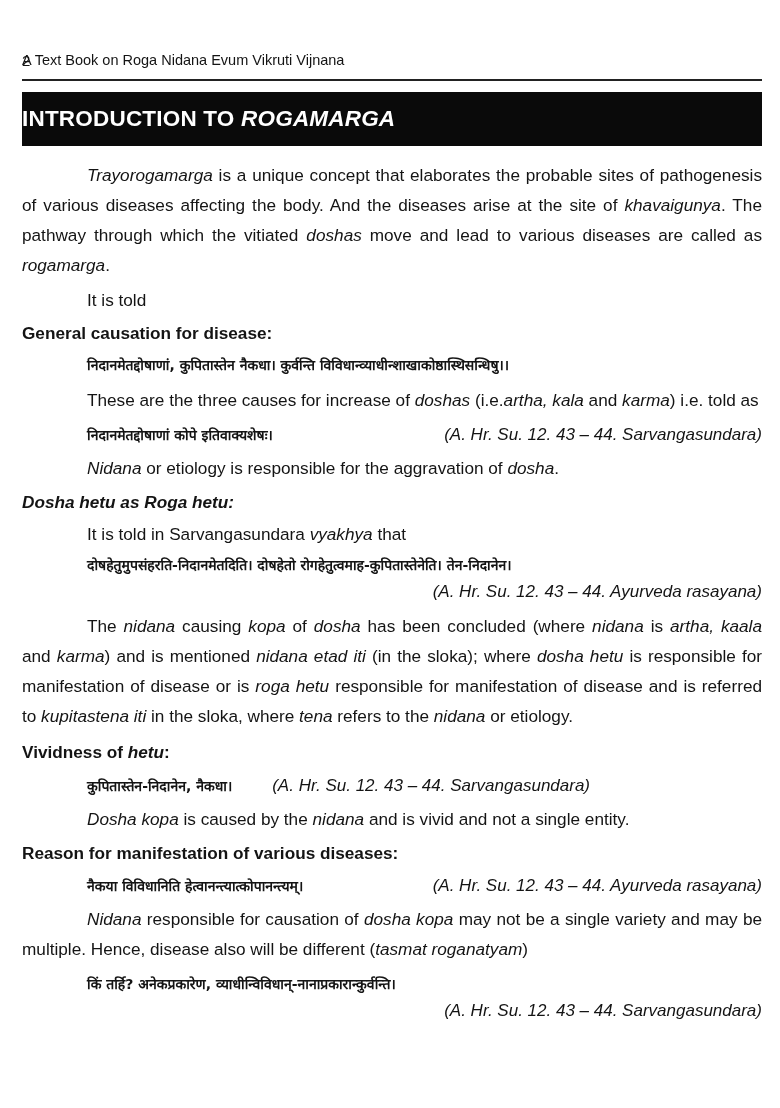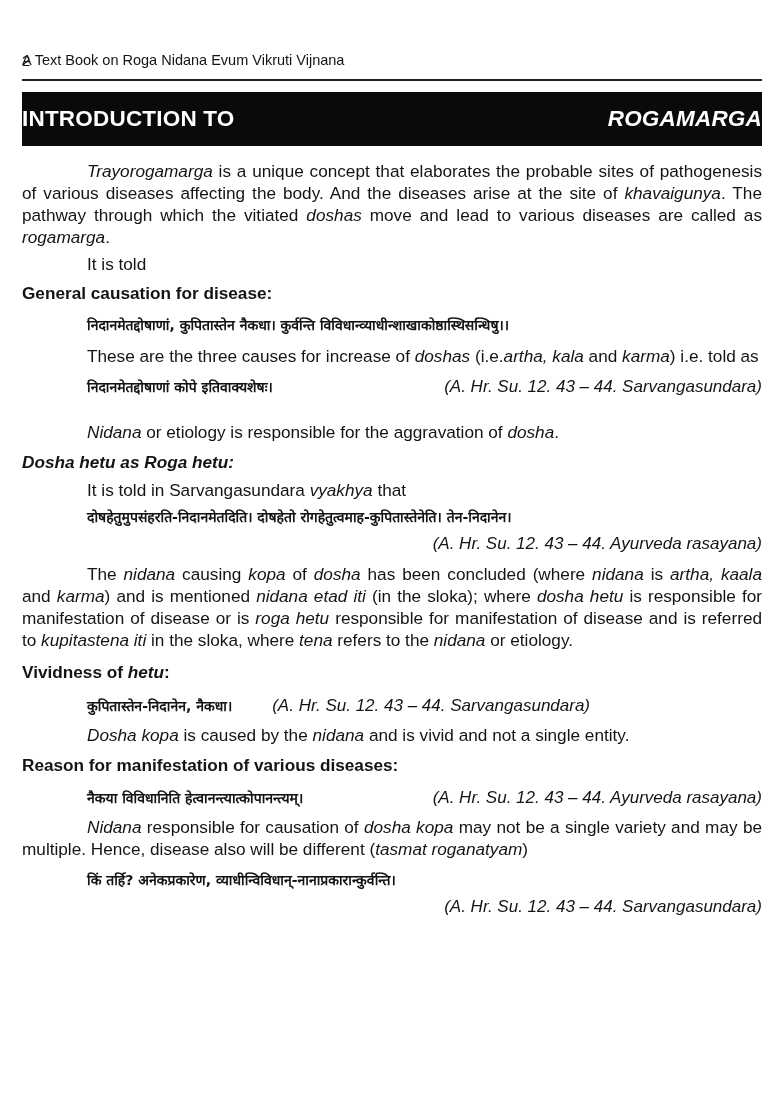--- a/index.html
+++ b/index.html
@@ -14,27 +14,27 @@
     font-size: 14.5px;
   }
   .page-num { position: absolute; left: 0; top: 2px; font-size: 15px; }
   .book-title { position: absolute; left: 0; right: 2px; text-align: left; top: 2px; }
   .header-rule {
     position: absolute; left: 22px; right: 18px; top: 79px; height: 2px; background: #222;
   }
   .banner {
     position: absolute; left: 22px; right: 18px; top: 92px; height: 54px;
     background: #0a0a0a; color: #ffffff;
-    display: flex; align-items: center; justify-content: space-between;
+    display: flex; align-items: center; justify-content: flex-start;
     font-size: 22.5px; font-weight: bold; letter-spacing: 0.2px;
   }
   .banner i { font-style: italic; }
   .content { position: absolute; left: 22px; right: 18px; top: 160px; }
   .p {
-    font-size: 17.2px; line-height: 22px; margin: 0; text-align: justify;
+    font-size: 17.2px; line-height: 30px; margin: 0; text-align: justify;
   }
   .indent { text-indent: 65px; }
   .block-indent { padding-left: 65px; }
   .heading {
     font-weight: bold; font-size: 17.2px; line-height: 26.5px; margin: 0;
   }
   .sanskrit {
     font-family: "DejaVu Sans", sans-serif; font-weight: bold; font-size: 14px;
     line-height: 28px;
   }
@@ -66,21 +66,21 @@
     <p class="p indent"><em>Trayorogamarga</em><span> is a unique concept that elaborates the probable sites of pathogenesis of various diseases affecting the body. And the diseases arise at the site of </span><em>khavaigunya</em><span>. The pathway through which the vitiated </span><em>doshas</em><span> move and lead to various diseases are called as </span><em>rogamarga</em><span>.</span></p>
     <p class="p block-indent" style="margin-top:5px">It is told</p>
 
     <p class="heading" style="margin-top:5px">General causation for disease:</p>
     <p class="p block-indent sanskrit" style="margin-top:4px">निदानमेतद्दोषाणां, कुपितास्तेन नैकधा। कुर्वन्ति विविधान्व्याधीन्शाखाकोष्ठास्थिसन्धिषु।।</p>
     <p class="p indent" style="margin-top:6px"><span>These are the three causes for increase of </span><em>doshas</em><span> (i.e.</span><em>artha, kala</em><span> and </span><em>karma</em><span>) i.e. told as</span></p>
     <div class="row block-indent" style="margin-top:6px">
       <span class="sanskrit">निदानमेतद्दोषाणां कोपे इतिवाक्यशेषः।</span>
       <span class="ref-inline">(A. Hr. Su. 12. 43 – 44. Sarvangasundara)</span>
     </div>
-    <p class="p block-indent" style="margin-top:20px"><em>Nidana</em><span> or etiology is responsible for the aggravation of </span><em>dosha</em><span>.</span></p>
+    <p class="p block-indent" style="margin-top:4px"><em>Nidana</em><span> or etiology is responsible for the aggravation of </span><em>dosha</em><span>.</span></p>
 
     <p class="heading" style="margin-top:6px;font-style:italic">Dosha hetu as Roga hetu:</p>
     <p class="p block-indent" style="margin-top:4px"><span>It is told in Sarvangasundara </span><em>vyakhya</em><span> that</span></p>
     <p class="p block-indent sanskrit" style="margin-top:2px">दोषहेतुमुपसंहरति-निदानमेतदिति। दोषहेतो रोगहेतुत्वमाह-कुपितास्तेनेति। तेन-निदानेन।</p>
     <p class="ref">(A. Hr. Su. 12. 43 – 44. Ayurveda rasayana)</p>
     <p class="p indent" style="margin-top:6px" id="sec2para"><span>The </span><em>nidana</em><span> causing </span><em>kopa</em><span> of </span><em>dosha</em><span> has been concluded (where </span><em>nidana</em><span> is </span><em>artha, kaala</em><span> and </span><em>karma</em><span>) and is mentioned </span><em>nidana etad iti</em><span> (in the sloka); where </span><em>dosha hetu</em><span> is responsible for manifestation of disease or is </span><em>roga hetu</em><span> responsible for manifestation of disease and is referred to </span><em>kupitastena iti</em><span> in the sloka, where </span><em>tena</em><span> refers to the </span><em>nidana</em><span> or etiology.</span></p>
 
     <p class="heading" style="margin-top:8px"><span>Vividness of </span><em>hetu</em><span>:</span></p>
     <div class="block-indent" style="margin-top:6px;display:flex;gap:40px;align-items:baseline">
       <span class="sanskrit">कुपितास्तेन-निदानेन, नैकधा।</span>

